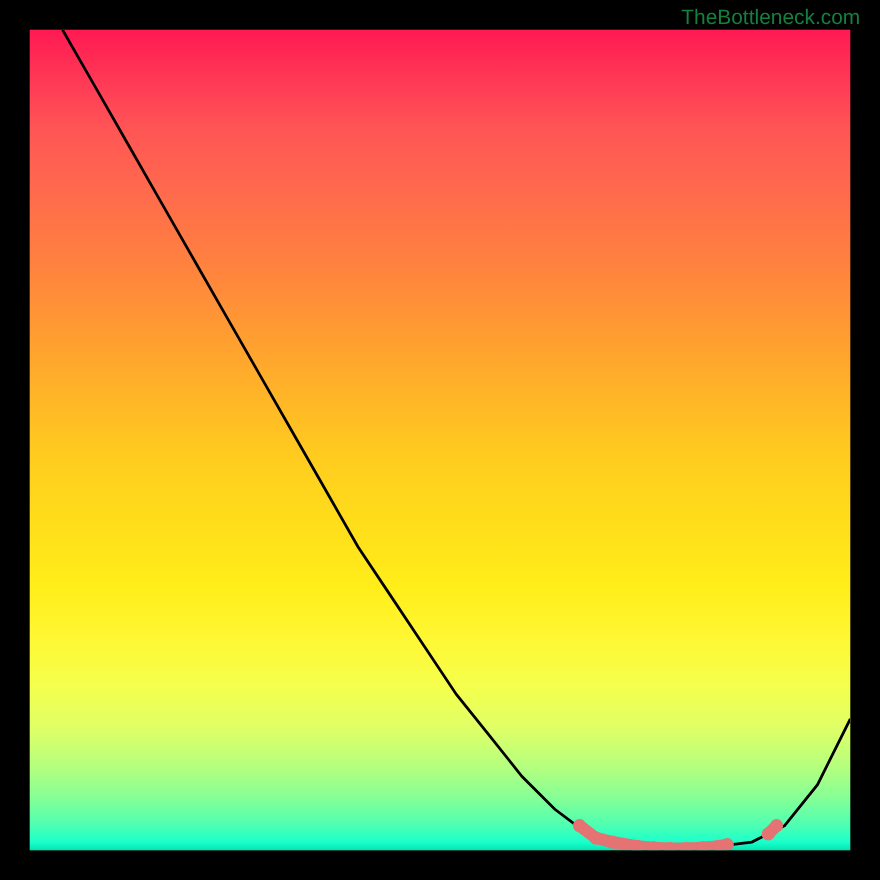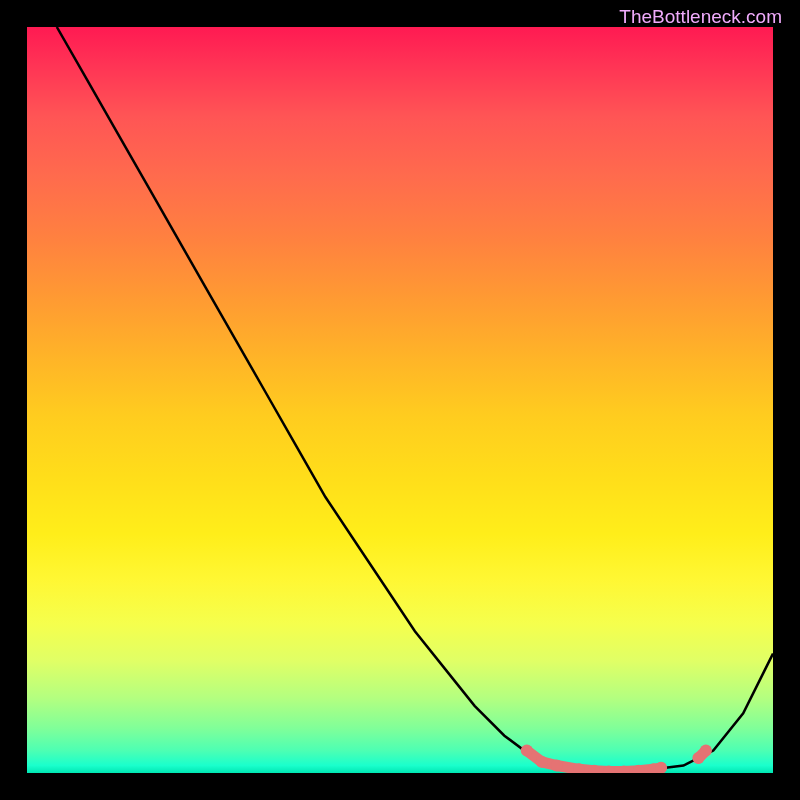--- a/index.html
+++ b/index.html
@@ -11,21 +11,21 @@
       width: 800px;
       height: 800px;
       background: #000;
       position: relative;
       font-family: Arial, sans-serif;
     }
     .watermark {
       position: absolute;
       top: 6px;
       right: 18px;
-      color: #f0abfc;
+      color: #15803d;
       font-size: 19px;
       font-weight: normal;
       z-index: 10;
     }
     .chart-container {
       position: absolute;
       left: 27px;
       top: 27px;
       width: 746px;
       height: 746px;

